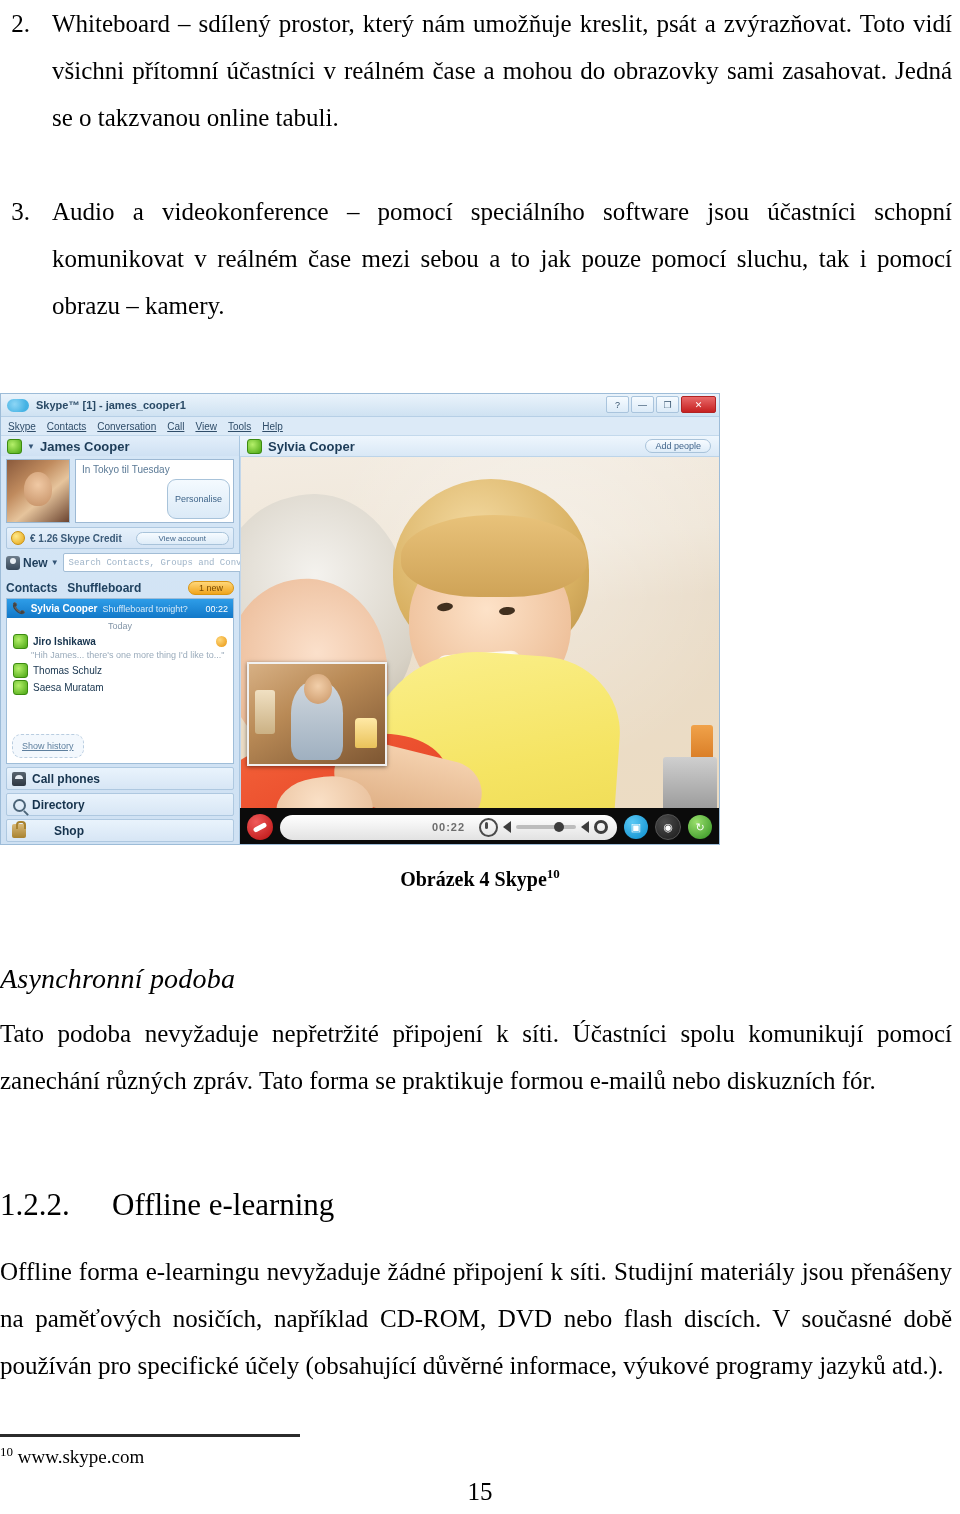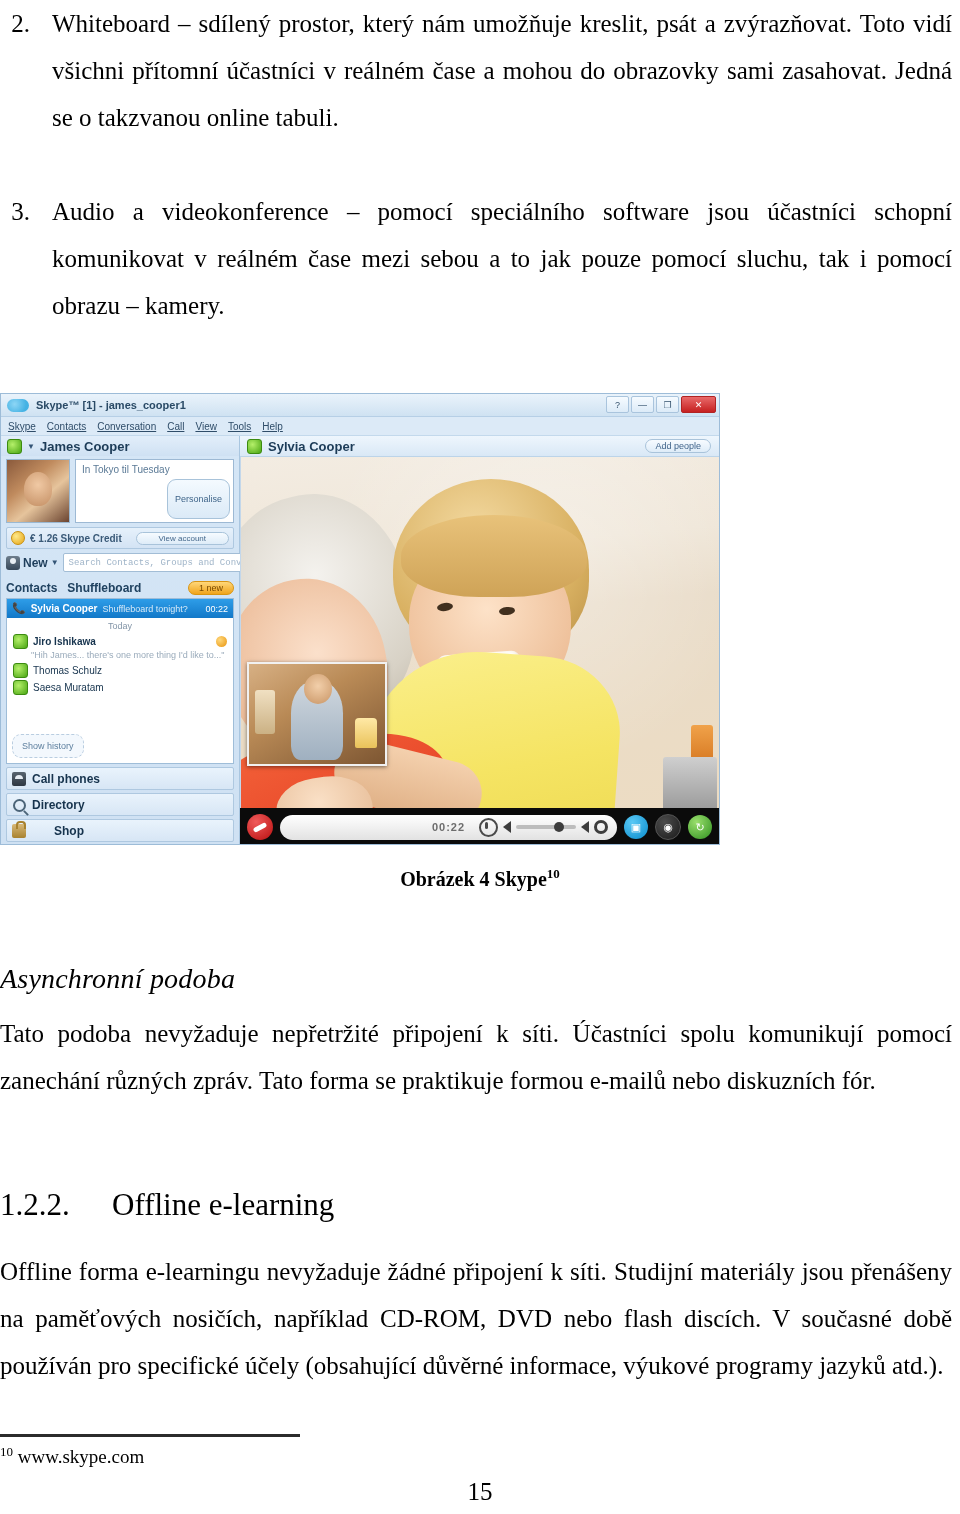--- a/index.html
+++ b/index.html
@@ -421,20 +421,21 @@
   }
   .sk-showhistory {
     margin: auto 5px 5px 5px;
     font-size: 9px;
     color: #5d7f9e;
     border: 1px dashed #b9cde0;
     border-radius: 9px;
     padding: 6px 9px;
     align-self: flex-start;
     background: #f3f8fd;
+    text-decoration: underline;
   }
   .sk-navitem {
     margin: 3px 5px 0 5px;
     height: 21px;
     display: flex;
     align-items: center;
     gap: 6px;
     background: linear-gradient(#e9f3fc, #d7e6f5);
     border: 1px solid #aec8e0;
     border-radius: 2px;

